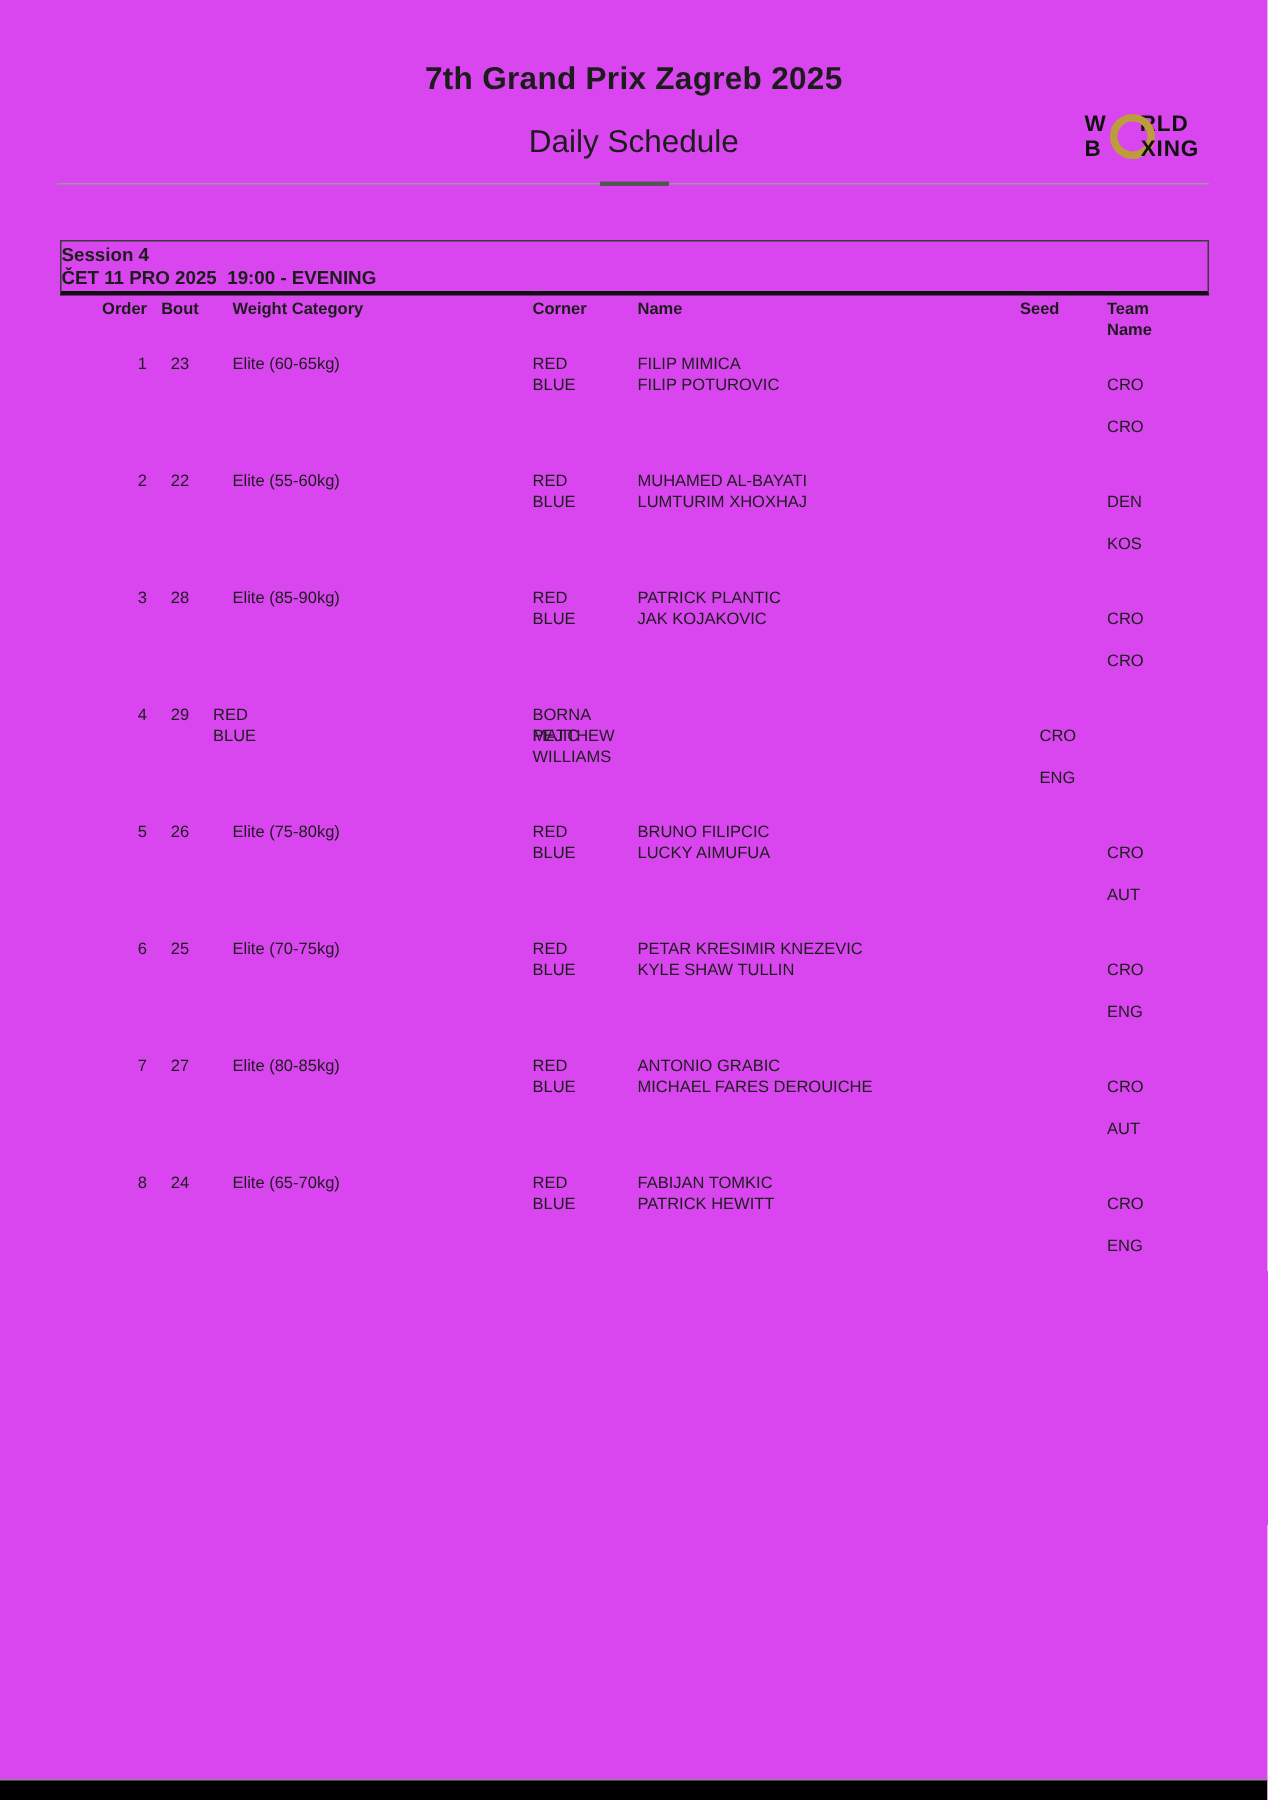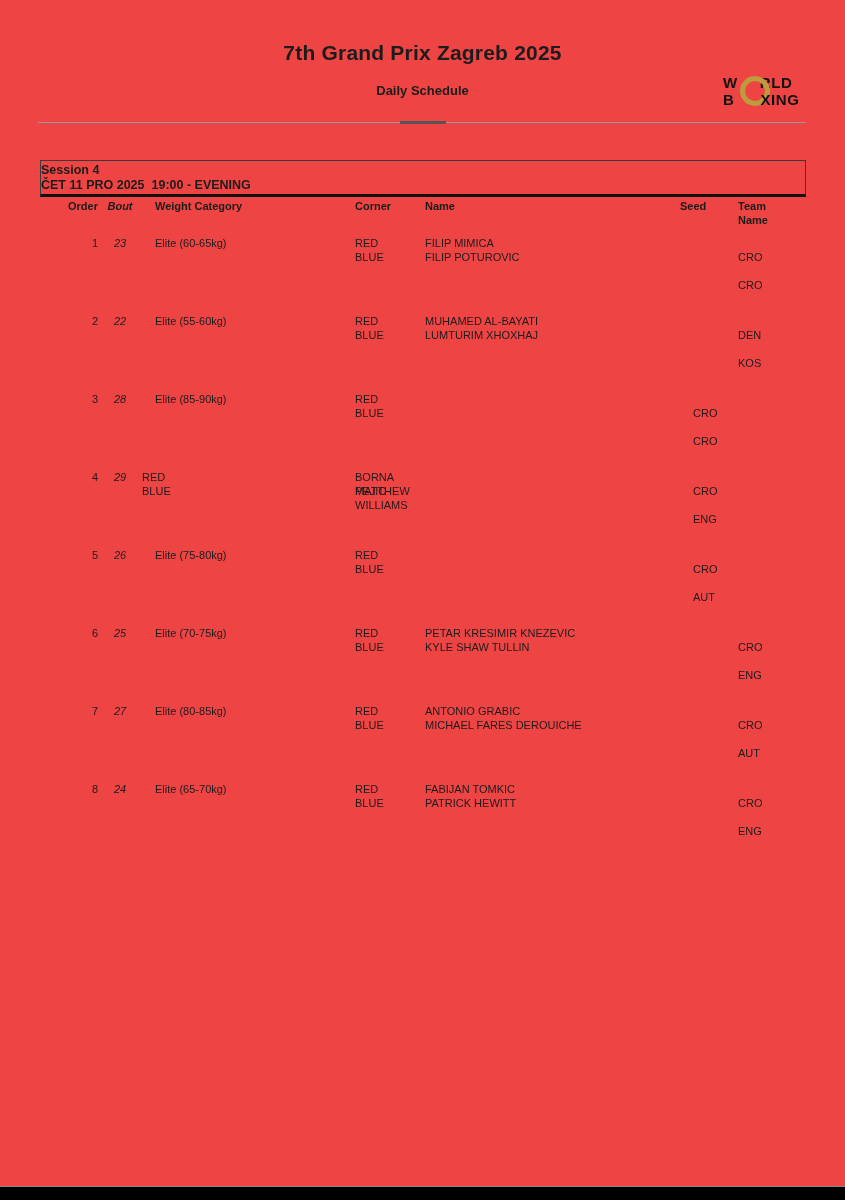--- a/index.html
+++ b/index.html
@@ -1,29 +1,29 @@
 <!DOCTYPE html>
 <html><head>
 <meta charset="utf-8">
 <style>
   html, body { margin:0; padding:0; background:#ffffff; }
   .page {
     position:relative; width:845px; height:1200px; margin:0 auto;
-    background:#ef4444; overflow:hidden;
+    background:#d946ef; overflow:hidden;
     font-family:"Liberation Sans", sans-serif; color:#1c1c1c;
   }
 
   
   .doc-title {
     position:absolute; top:41px; left:0; width:845px;
     text-align:center; font-size:21px; font-weight:bold; letter-spacing:.2px;
   }
   .doc-subtitle {
     position:absolute; top:83px; left:0; width:845px;
-    text-align:center; font-size:13px; font-weight:bold;
+    text-align:center; font-size:21px; font-weight:normal;
   }
 
   
   .logo {
     position:absolute; left:716px; top:44px; width:95px; padding-left:7px;
     font-size:15px; line-height:17px; font-weight:800; letter-spacing:.6px;
     color:#111;
   }
   .logo-line { position:relative; white-space:nowrap; }
   .gap1 { display:inline-block; width:22px; }
@@ -47,21 +47,21 @@
 
   
   .schedule-table { position:absolute; left:40px; top:199px; width:766px; }
   .grid-row {
     display:grid;
     grid-template-columns:58px 44px 213px 70px 250px 45px 86px;
     font-size:11px; line-height:14px;
   }
   .thead { font-weight:bold; }
   .col-order  { text-align:right; }
-  .col-bout   { text-align:center;font-style:italic; }
+  .col-bout   { text-align:center; }
   .col-weight { padding-left:13px; }
   .col-seed   { padding-left:5px; }
   .col-team   { padding-left:18px; white-space:pre-line; }
   .rows { margin-top:9px; display:flex; flex-direction:column; gap:8px; }
   .cell-line { height:14px; }
 
   
   .bottom-bar {
     position:absolute; left:0; bottom:0; width:845px; height:13px;
     background:#000; border-top:1px solid #8a8a8a;
@@ -146,20 +146,24 @@
   </div>
 
   <div class="grid-row bout-row">
     <div class="col-order">3</div>
     <div class="col-bout">28</div>
     <div class="col-weight">Elite (85-90kg)</div>
     <div class="col-corner">
       <div class="cell-line">RED</div>
       <div class="cell-line">BLUE</div>
     </div>
+    <div class="col-name">
+      <div class="cell-line">PATRICK PLANTIC</div>
+      <div class="cell-line">JAK KOJAKOVIC</div>
+    </div>
     <div class="col-seed">
       <div class="cell-line"></div>
       <div class="cell-line"></div>
     </div>
     <div class="col-team">
       <div class="cell-line">CRO</div>
       <div class="cell-line">CRO</div>
     </div>
   </div>
 
@@ -185,20 +189,24 @@
   </div>
 
   <div class="grid-row bout-row">
     <div class="col-order">5</div>
     <div class="col-bout">26</div>
     <div class="col-weight">Elite (75-80kg)</div>
     <div class="col-corner">
       <div class="cell-line">RED</div>
       <div class="cell-line">BLUE</div>
     </div>
+    <div class="col-name">
+      <div class="cell-line">BRUNO FILIPCIC</div>
+      <div class="cell-line">LUCKY AIMUFUA</div>
+    </div>
     <div class="col-seed">
       <div class="cell-line"></div>
       <div class="cell-line"></div>
     </div>
     <div class="col-team">
       <div class="cell-line">CRO</div>
       <div class="cell-line">AUT</div>
     </div>
   </div>
 

